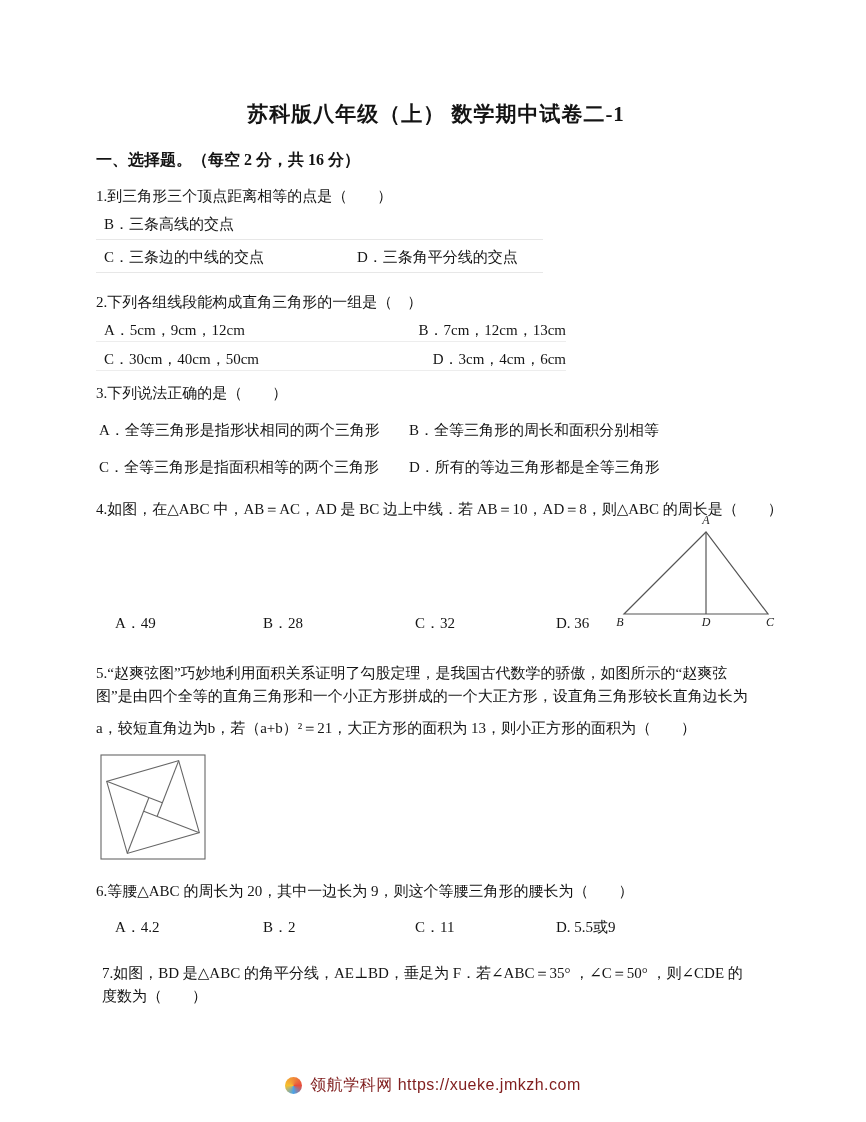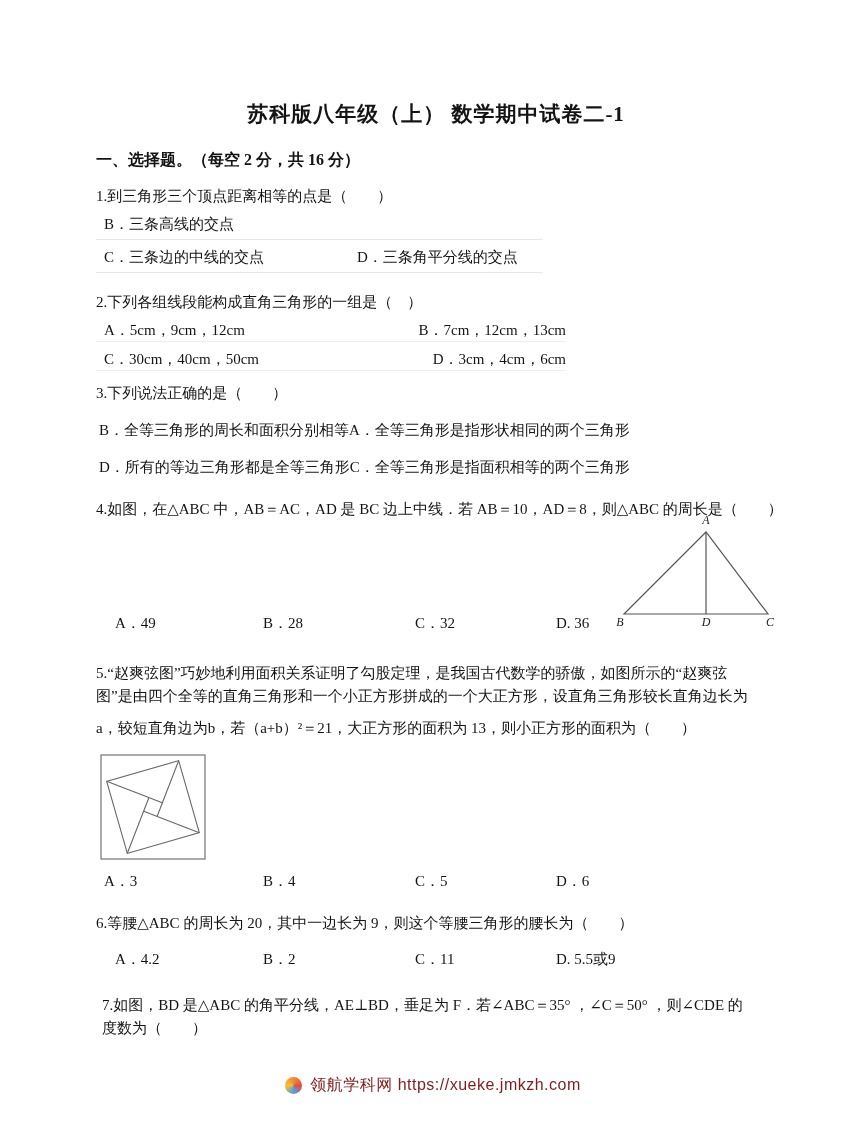--- a/index.html
+++ b/index.html
@@ -69,26 +69,26 @@
     </div>
     <div class="optrow q2row">
       <span class="c c1">C．30cm，40cm，50cm</span>
       <span class="c">D．3cm，4cm，6cm</span>
     </div>
   </div>
 
   <div class="q" style="margin-top:8px;">
     <div class="stem">3.下列说法正确的是（　　）</div>
     <div class="optrow q3row">
+      <span class="c c1">A．全等三角形是指形状相同的两个三角形</span>
       <span class="c">B．全等三角形的周长和面积分别相等</span>
-      <span class="c c1">A．全等三角形是指形状相同的两个三角形</span>
     </div>
     <div class="optrow q3row">
+      <span class="c c1">C．全等三角形是指面积相等的两个三角形</span>
       <span class="c">D．所有的等边三角形都是全等三角形</span>
-      <span class="c c1">C．全等三角形是指面积相等的两个三角形</span>
     </div>
   </div>
 
   <div class="q4block">
     <div class="stem" style="margin-top:0;">4.如图，在△ABC 中，AB＝AC，AD 是 BC 边上中线．若 AB＝10，AD＝8，则△ABC 的周长是（　　）</div>
     <div class="q4fig">
       <svg width="162" height="118" viewBox="0 0 162 118">
         <polygon points="92,20 10,102 154,102" fill="none" stroke="#555" stroke-width="1.2"></polygon>
         <line x1="92" y1="20" x2="92" y2="102" stroke="#555" stroke-width="1.2"></line>
         <text class="figlabel" x="92" y="12" text-anchor="middle">A</text>
@@ -114,26 +114,20 @@
         <rect x="1" y="1" width="104" height="104" fill="none" stroke="#666" stroke-width="1.1"></rect>
         <g transform="translate(53,53) rotate(-16) scale(0.72) translate(-53,-53)">
           <rect x="1" y="1" width="104" height="104" fill="none" stroke="#666" stroke-width="1.5"></rect>
           <line x1="1" y1="1" x2="67" y2="51" stroke="#666" stroke-width="1.5"></line>
           <line x1="105" y1="1" x2="55" y2="67" stroke="#666" stroke-width="1.5"></line>
           <line x1="105" y1="105" x2="39" y2="55" stroke="#666" stroke-width="1.5"></line>
           <line x1="1" y1="105" x2="51" y2="39" stroke="#666" stroke-width="1.5"></line>
         </g>
       </svg>
     </div>
-    <div class="row4 q5opts ind8">
-      <span class="c w1b">A．3</span>
-      <span class="c w2">B．4</span>
-      <span class="c w3">C．5</span>
-      <span class="c">D．6</span>
-    </div>
   </div>
 
   <div class="q6block">
     <div class="stem" style="margin-top:0;">6.等腰△ABC 的周长为 20，其中一边长为 9，则这个等腰三角形的腰长为（　　）</div>
     <div class="row4 q6opts ind19">
       <span class="c w1">A．4.2</span>
       <span class="c w2">B．2</span>
       <span class="c w3">C．11</span>
       <span class="c">D. 5.5或9</span>
     </div>

